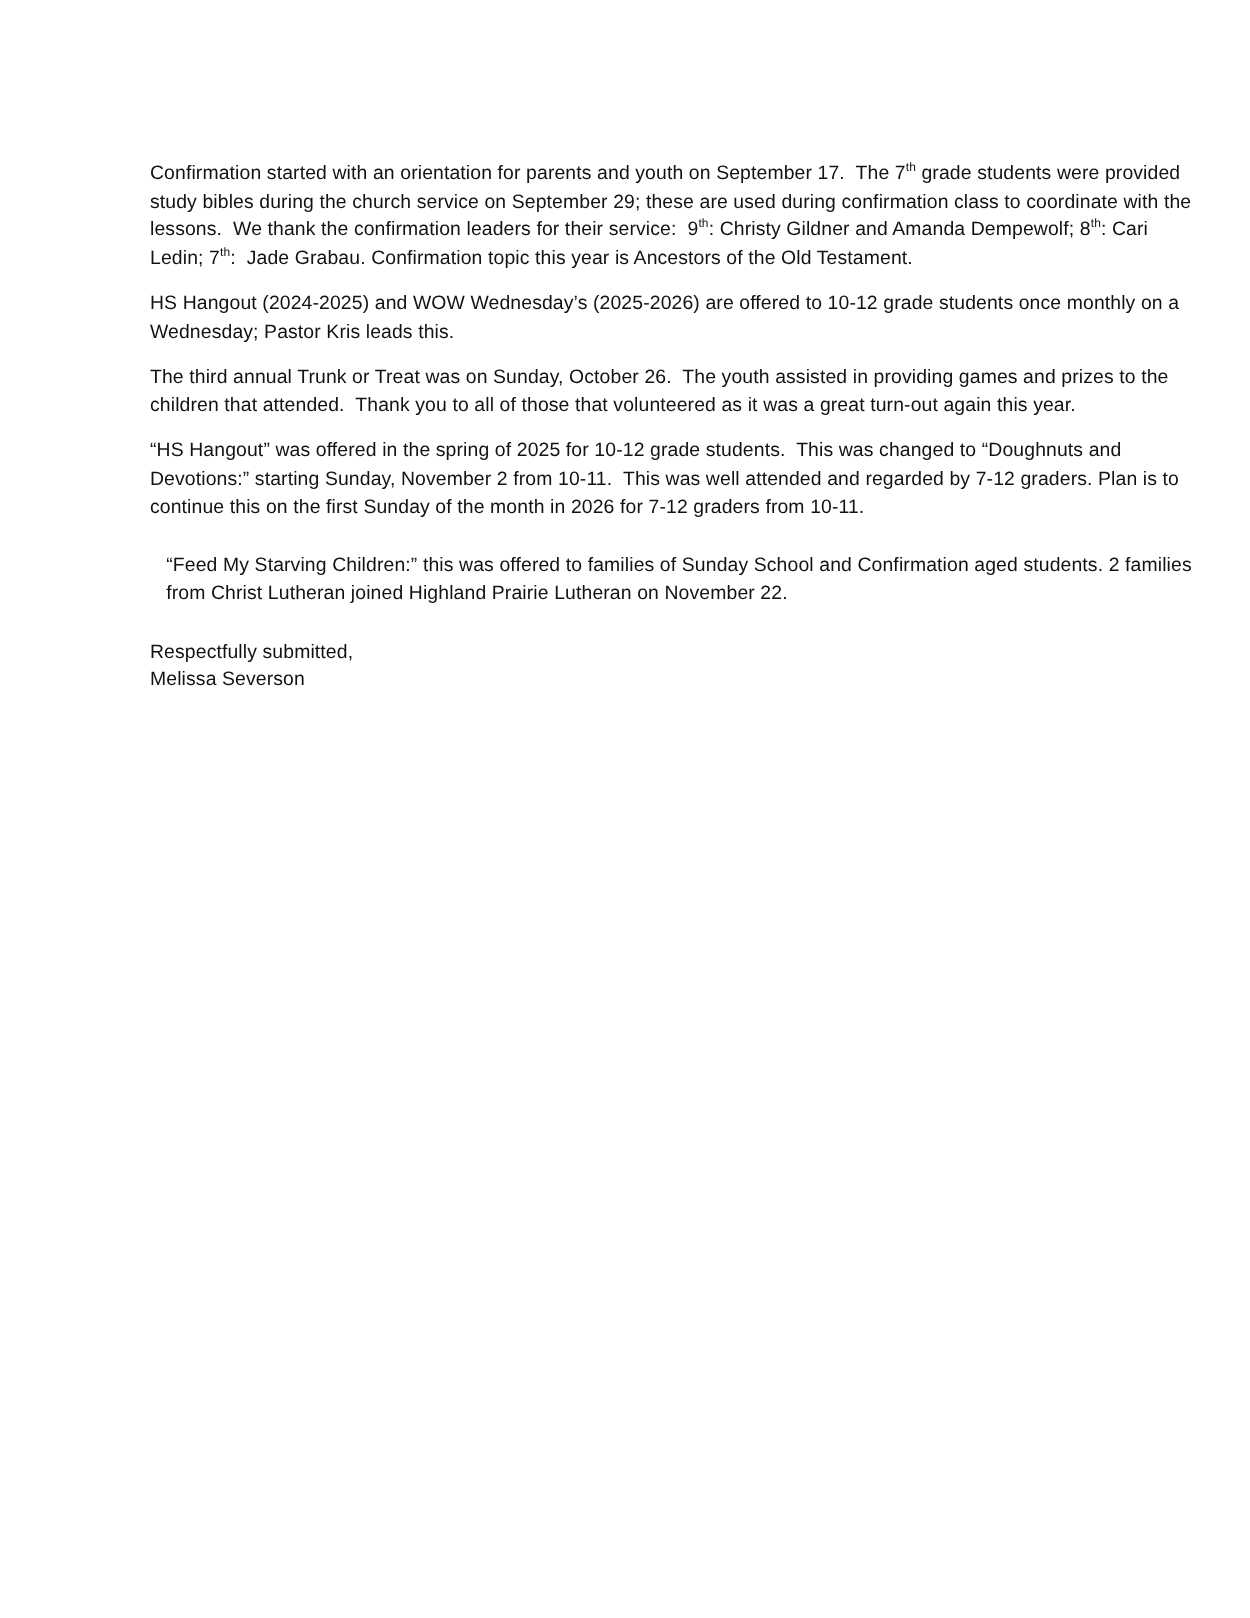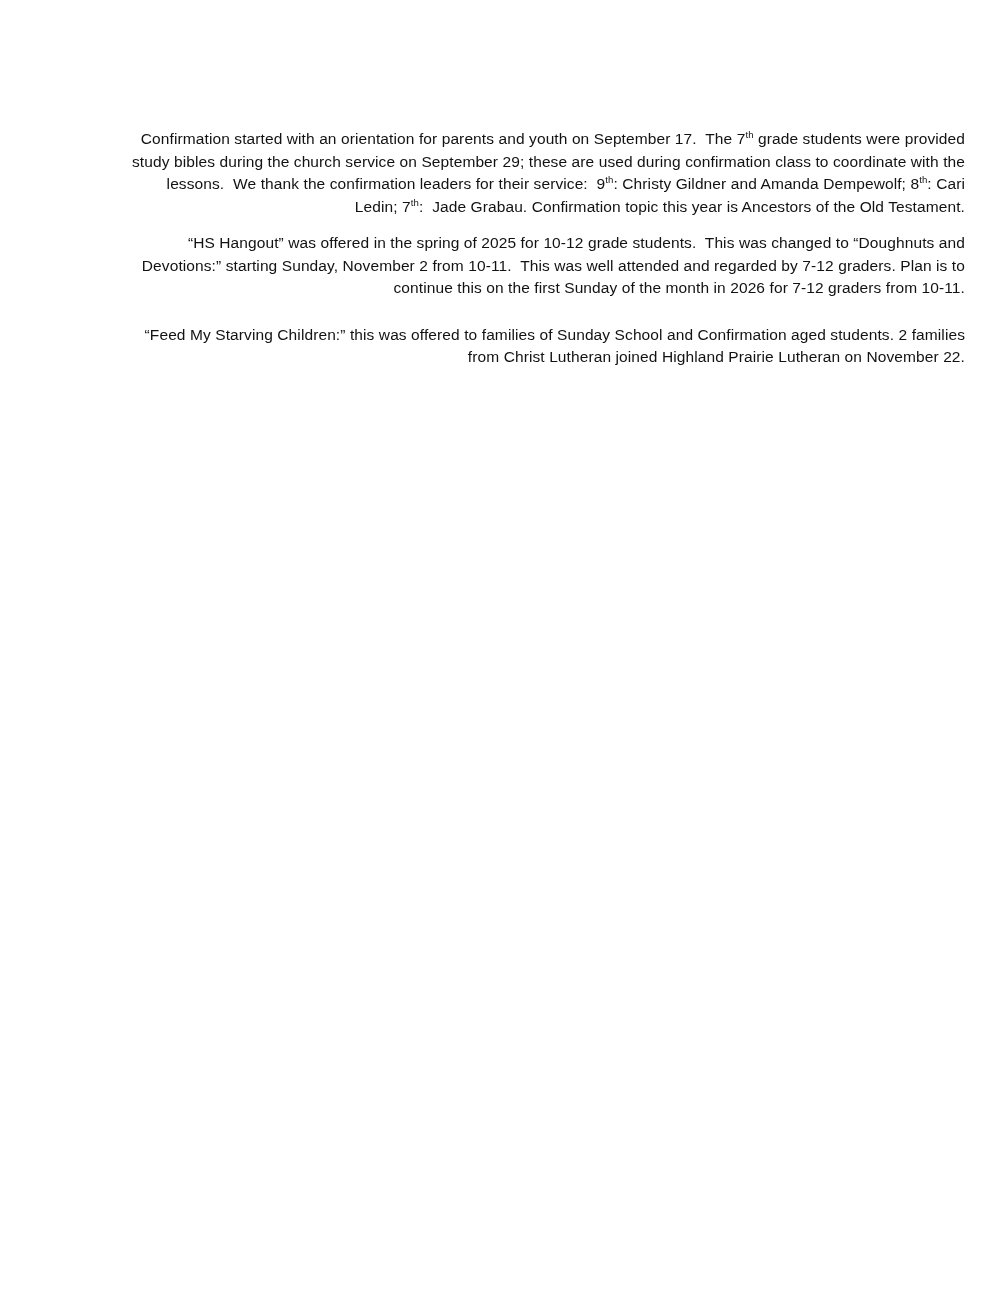--- a/index.html
+++ b/index.html
@@ -20,39 +20,45 @@
     left: 120px;
     top: 128px;
     width: 845px;
   }
   .para {
     margin: 0 0 14px 0;
     font-size: 15.5px;
     line-height: 22.5px;
     white-space: pre-wrap;
     letter-spacing: 0.1px;
-    text-align: right;
   }
   .para.extra {
     margin-top: 24px;
+    margin-left: 13px;
   }
   .para sup {
     font-size: 62%;
     line-height: 0;
     vertical-align: super;
   }
   .signoff {
     margin-top: 24px;
     font-size: 15.5px;
     line-height: 22.5px;
     letter-spacing: 0.1px;
   }
 </style>
 </head>
 <body style="background: rgb(255, 255, 255); color: rgb(18, 18, 18);">
 
 <div class="content">
   <div id="paragraphs">
       <p class="para"><span>Confirmation started with an orientation for parents and youth on September 17.  The 7</span><sup>th</sup><span> grade students were provided study bibles during the church service on September 29; these are used during confirmation class to coordinate with the lessons.  We thank the confirmation leaders for their service:  9</span><sup>th</sup><span>: Christy Gildner and Amanda Dempewolf; 8</span><sup>th</sup><span>: Cari Ledin; 7</span><sup>th</sup><span>:  Jade Grabau. Confirmation topic this year is Ancestors of the Old Testament.</span></p>
+      <p class="para"><span>HS Hangout (2024-2025) and WOW Wednesday’s (2025-2026) are offered to 10-12 grade students once monthly on a Wednesday; Pastor Kris leads this.</span></p>
+      <p class="para"><span>The third annual Trunk or Treat was on Sunday, October 26.  The youth assisted in providing games and prizes to the children that attended.  Thank you to all of those that volunteered as it was a great turn-out again this year.</span></p>
       <p class="para"><span>“HS Hangout” was offered in the spring of 2025 for 10-12 grade students.  This was changed to “Doughnuts and Devotions:” starting Sunday, November 2 from 10-11.  This was well attended and regarded by 7-12 graders. Plan is to continue this on the first Sunday of the month in 2026 for 7-12 graders from 10-11.</span></p>
       <p class="para extra"><span>“Feed My Starving Children:” this was offered to families of Sunday School and Confirmation aged students. 2 families from Christ Lutheran joined Highland Prairie Lutheran on November 22.</span></p>
     </div>
+  <div class="signoff">
+    <div>Respectfully submitted,</div>
+    <div>Melissa Severson</div>
+  </div>
 </div>
 
 </body></html>

